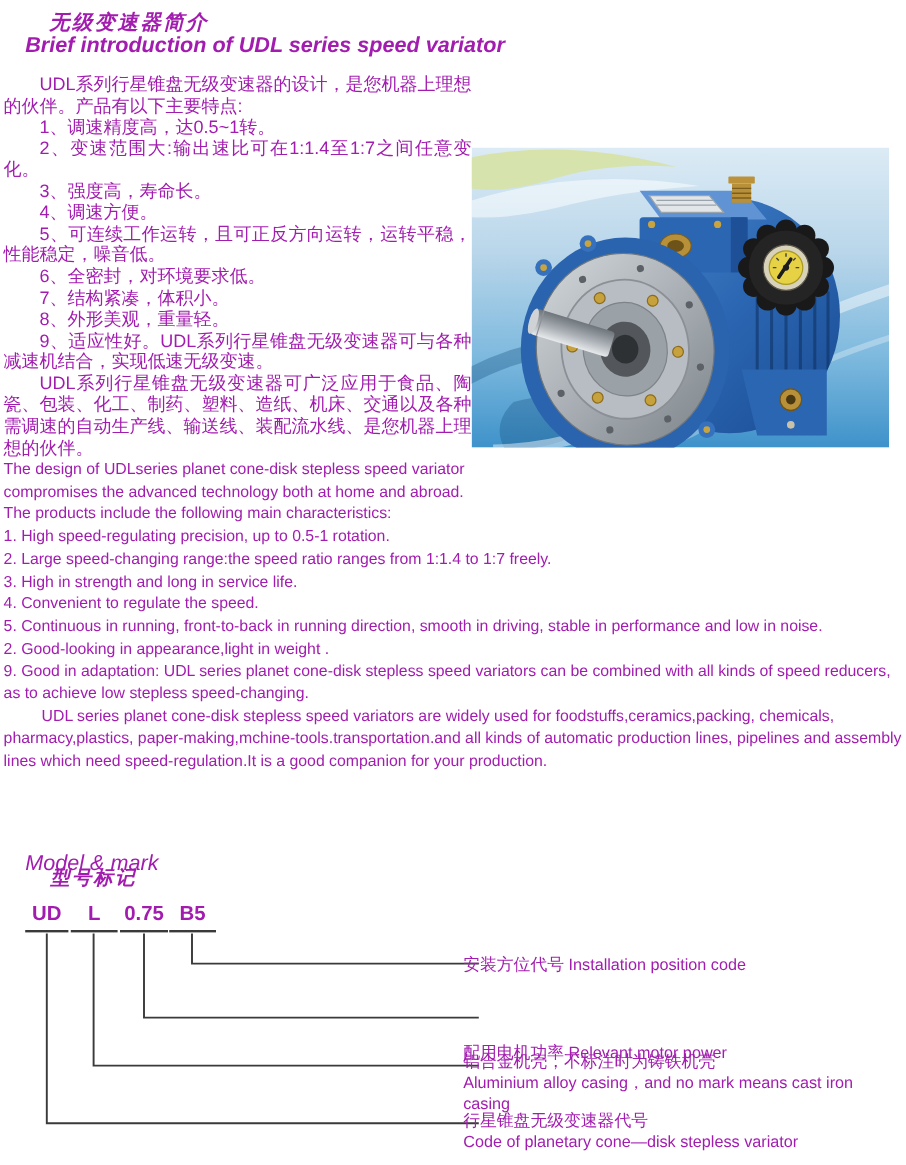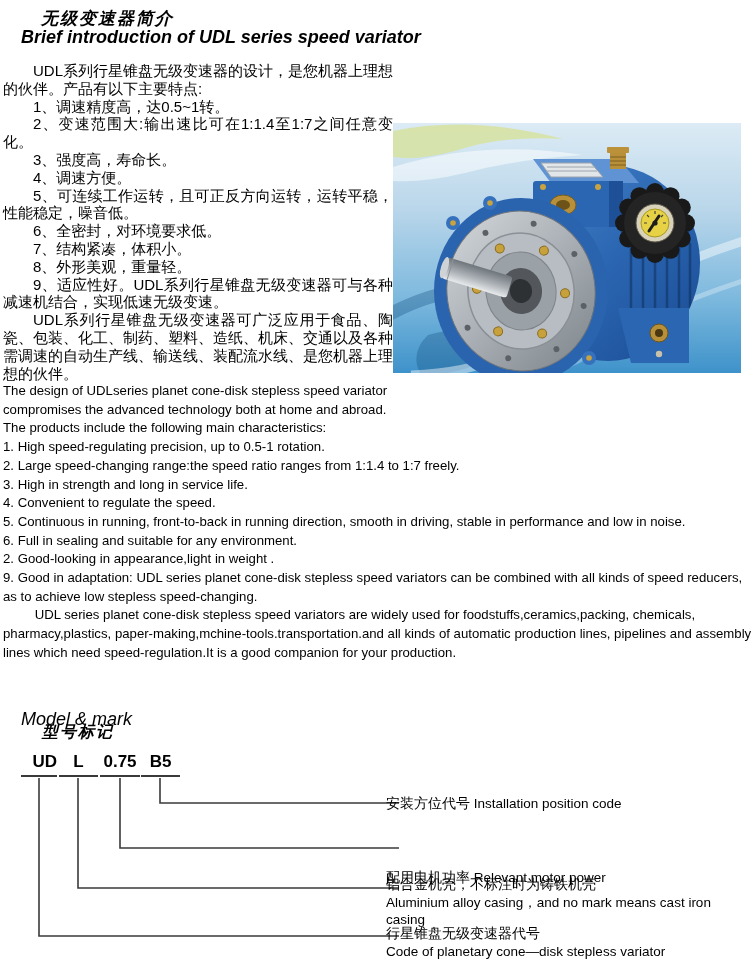--- a/index.html
+++ b/index.html
@@ -1,18 +1,18 @@
 <!DOCTYPE html>
 <html><head>
 <meta charset="utf-8">
 <style>
   html,body { margin:0; padding:0; background:#ffffff; }
   .page {
     position:relative; width:755px; height:971px; background:#ffffff;
-    font-family:"Liberation Sans","DejaVu Sans",sans-serif; color:#000000;
+    font-family:"Liberation Sans","DejaVu Sans",sans-serif; color:#a21caf;
     overflow:hidden;
   }
   .title-cn {
     position:absolute; left:41px; top:7px;
     font-size:17px; font-weight:bold; font-style:italic; letter-spacing:2px;
   }
   .title-en {
     position:absolute; left:21px; top:27px;
     font-size:18px; font-weight:bold; font-style:italic;
   }
@@ -36,21 +36,21 @@
   }
   .mm-title-en {
     position:absolute; left:21px; top:709px;
     font-size:18px; font-weight:normal; font-style:italic;
   }
   .code {
     position:absolute; top:751px; height:24px; line-height:22px;
     text-align:center; font-weight:bold; font-size:17px;
     border-bottom:2px solid #3a3a3a;
   }
-  .code-ud  { left:21px;  width:36px;text-align:right; }
+  .code-ud  { left:21px;  width:36px; }
   .code-l   { left:59px;  width:39px; }
   .code-075 { left:100px; width:40px; }
   .code-b5  { left:141px; width:39px; }
   .diagram {
     position:absolute; left:0; top:0; width:755px; height:971px;
     pointer-events:none;
   }
   .label { position:absolute; left:386px; font-size:13.5px; line-height:17.5px; }
   .label .cn { font-size:14px; }
   .label1 { top:795px; }
@@ -213,21 +213,20 @@
 
   <div class="en-block">
     <p>The design of UDLseries planet cone-disk stepless speed variator</p>
     <p>compromises the advanced technology both at home and abroad.</p>
     <p>The products include the following main characteristics:</p>
     <p>1. High speed-regulating precision, up to 0.5-1 rotation.</p>
     <p>2. Large speed-changing range:the speed ratio ranges from 1:1.4 to 1:7 freely.</p>
     <p>3. High in strength and long in service life.</p>
     <p>4. Convenient to regulate the speed.</p>
     <p>5. Continuous in running, front-to-back in running direction, smooth in driving, stable in performance and low in noise.</p>
-    <p>6. Full in sealing and suitable for any environment.</p>
     <p>2. Good-looking in appearance,light in weight .</p>
     <p>9. Good in adaptation: UDL series planet cone-disk stepless speed variators can be combined with all kinds of speed reducers, as to achieve low stepless speed-changing.</p>
     <p class="para">UDL series planet cone-disk stepless speed variators are widely used for foodstuffs,ceramics,packing, chemicals, pharmacy,plastics, paper-making,mchine-tools.transportation.and all kinds of automatic production lines, pipelines and assembly lines which need speed-regulation.It is a good companion for your production.</p>
   </div>
 
   <div class="mm-title-cn">型号标记</div>
   <div class="mm-title-en">Model &amp; mark</div>
 
   <div class="code code-ud">UD</div>
   <div class="code code-l">L</div>

